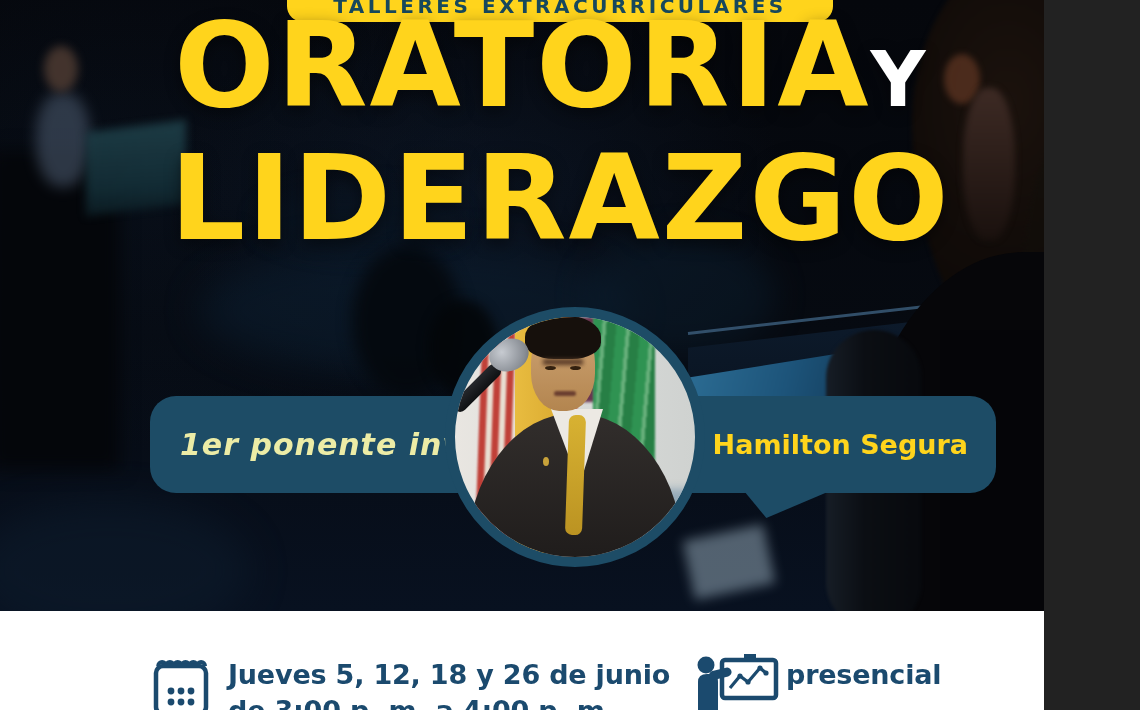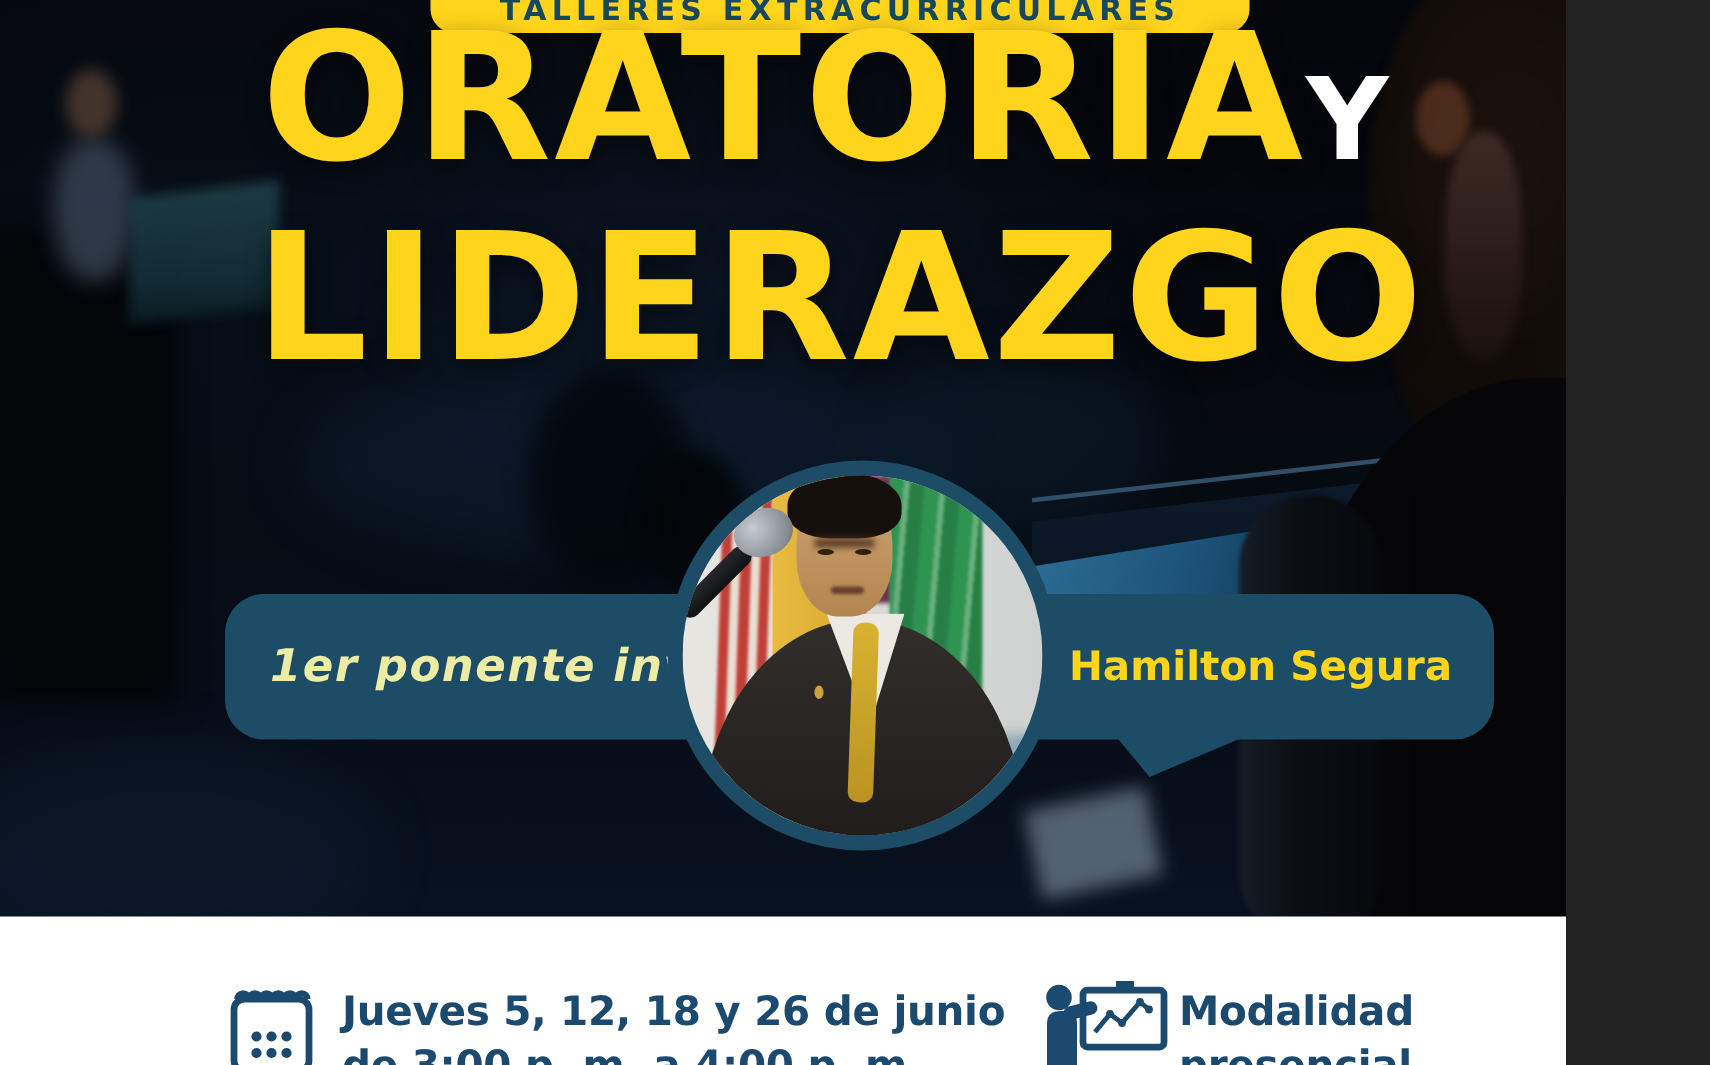--- a/index.html
+++ b/index.html
@@ -167,19 +167,18 @@
       <circle cx="44" cy="24" r="2.6" fill="#1b4a6e"></circle>
         <circle cx="52" cy="30" r="2.6" fill="#1b4a6e"></circle>
       <circle cx="64" cy="16" r="2.6" fill="#1b4a6e"></circle>
         <circle cx="70" cy="21" r="2.6" fill="#1b4a6e"></circle>
       <circle cx="10" cy="13" r="8.5" fill="#1b4a6e"></circle>
       <path d="M2 30 q0 -8 9 -8 h2 q9 0 9 8 v40 h-20 z" fill="#1b4a6e"></path>
       <rect x="13" y="20" width="23" height="9" rx="4.5" fill="#1b4a6e" transform="rotate(-14 13 24)"></rect>
     </svg>
 
     <div class="info-text mod-text">
-      <div>Modalidad</div>
       <div>presencial</div>
     </div>
 
   </div>
 
 </div>
 
 </body></html>

